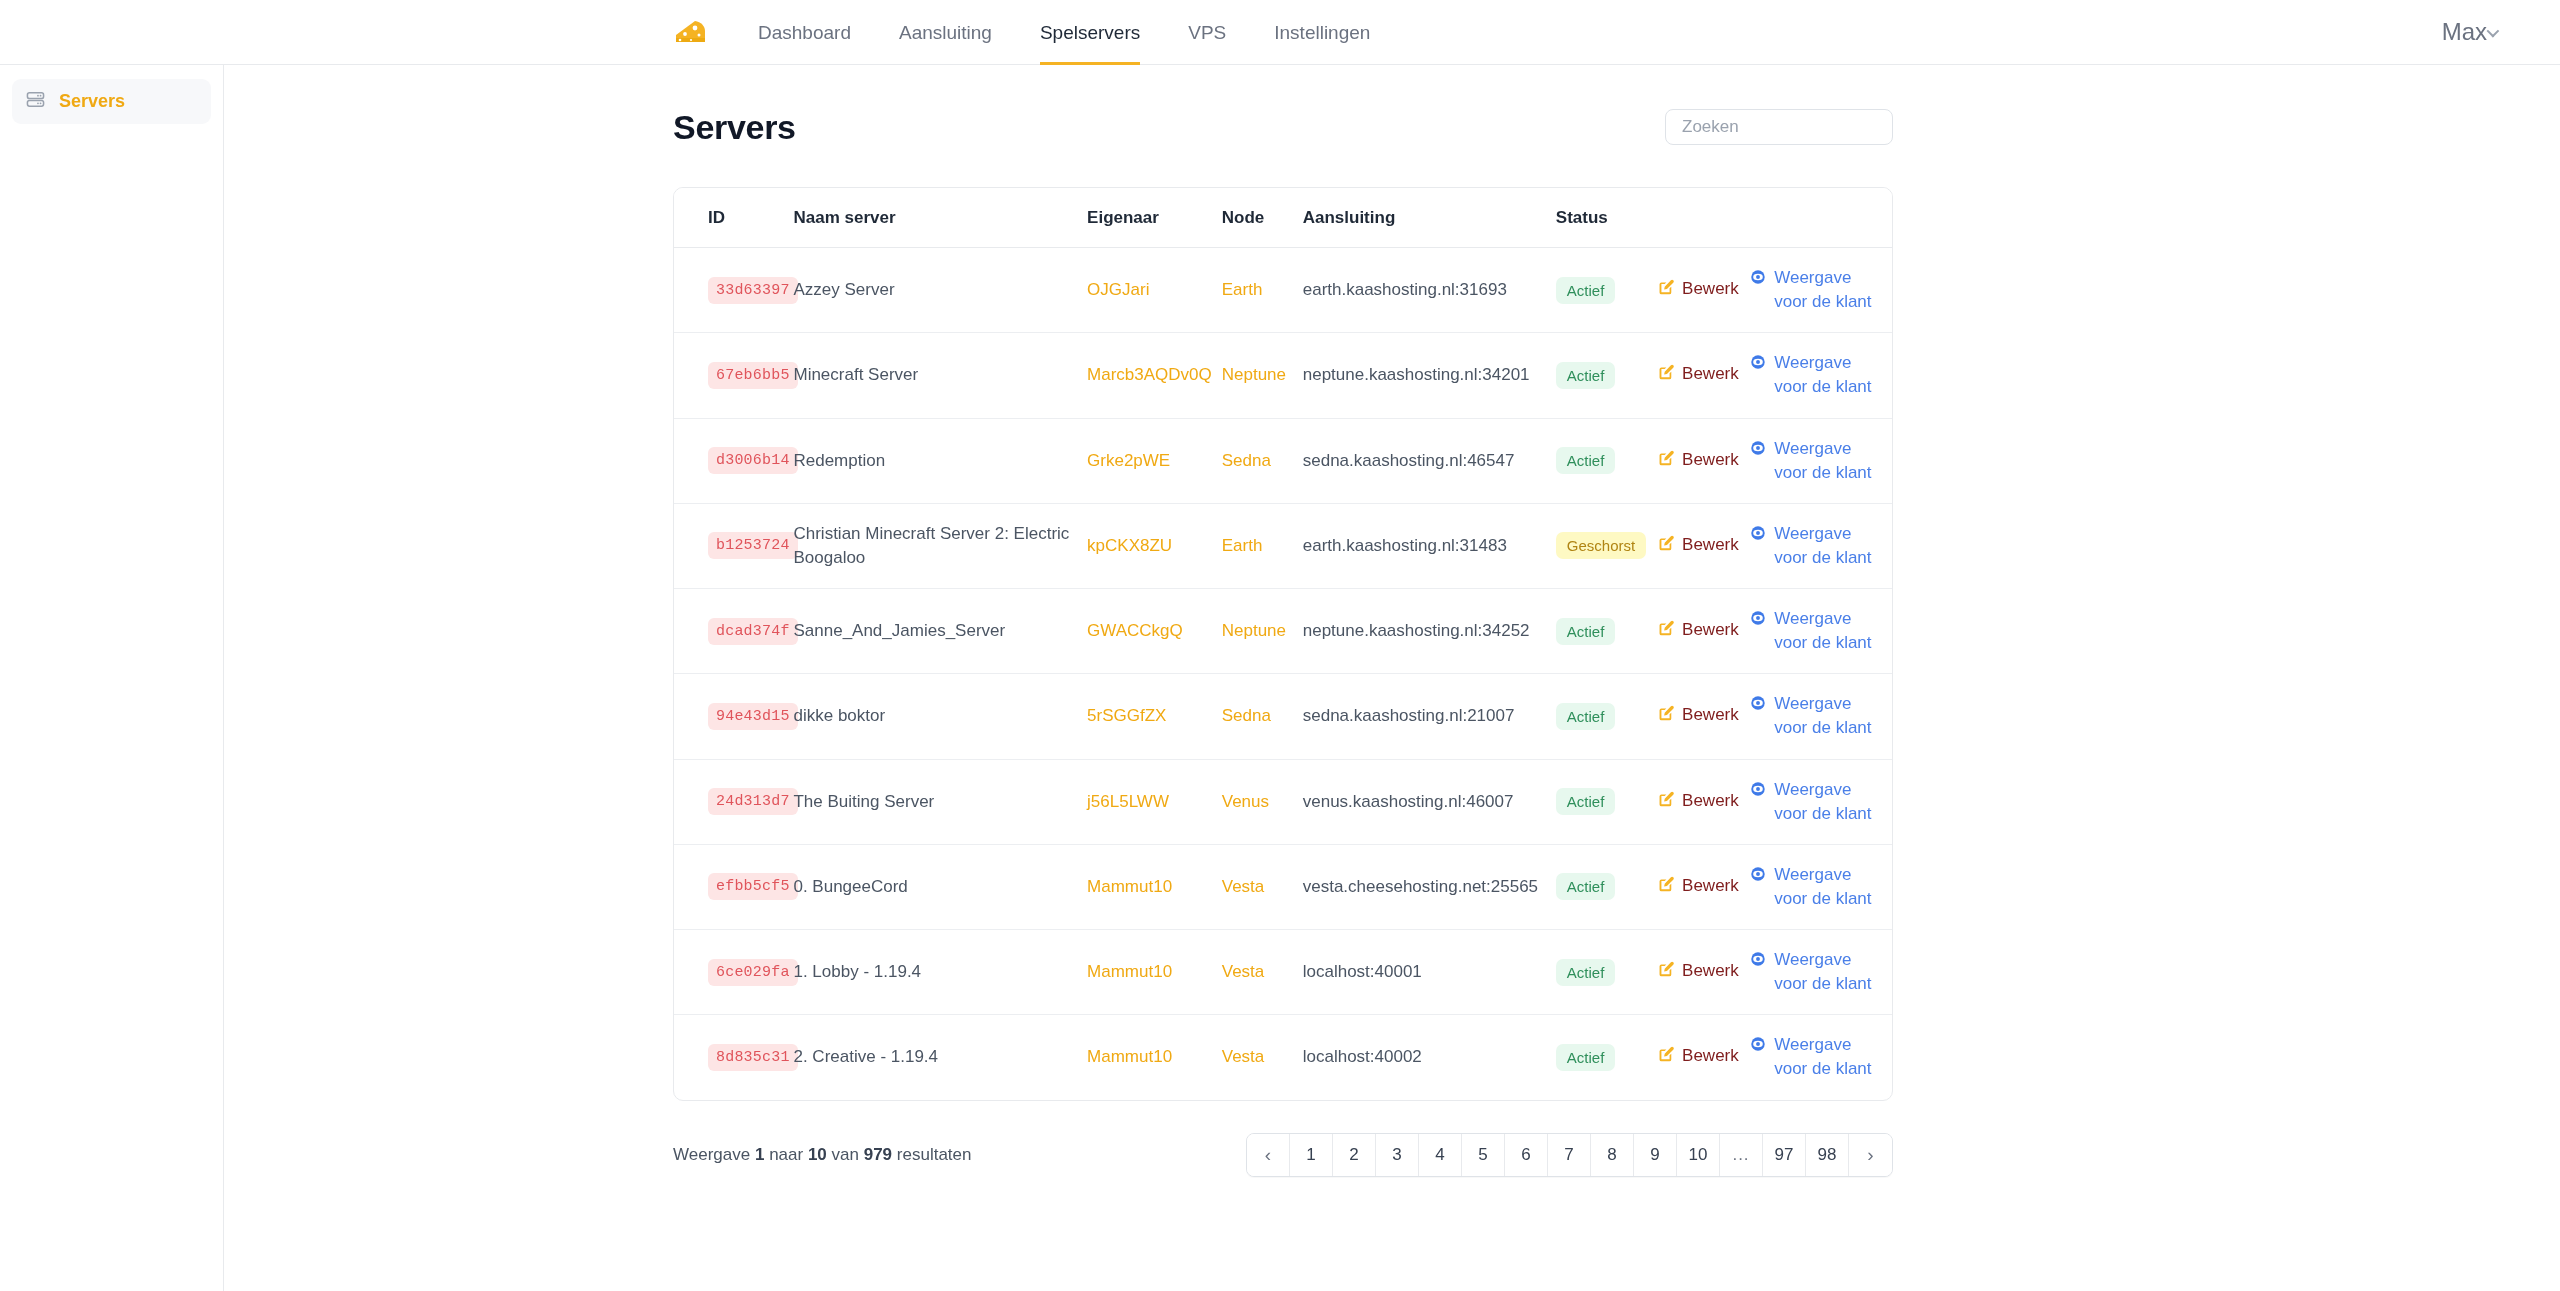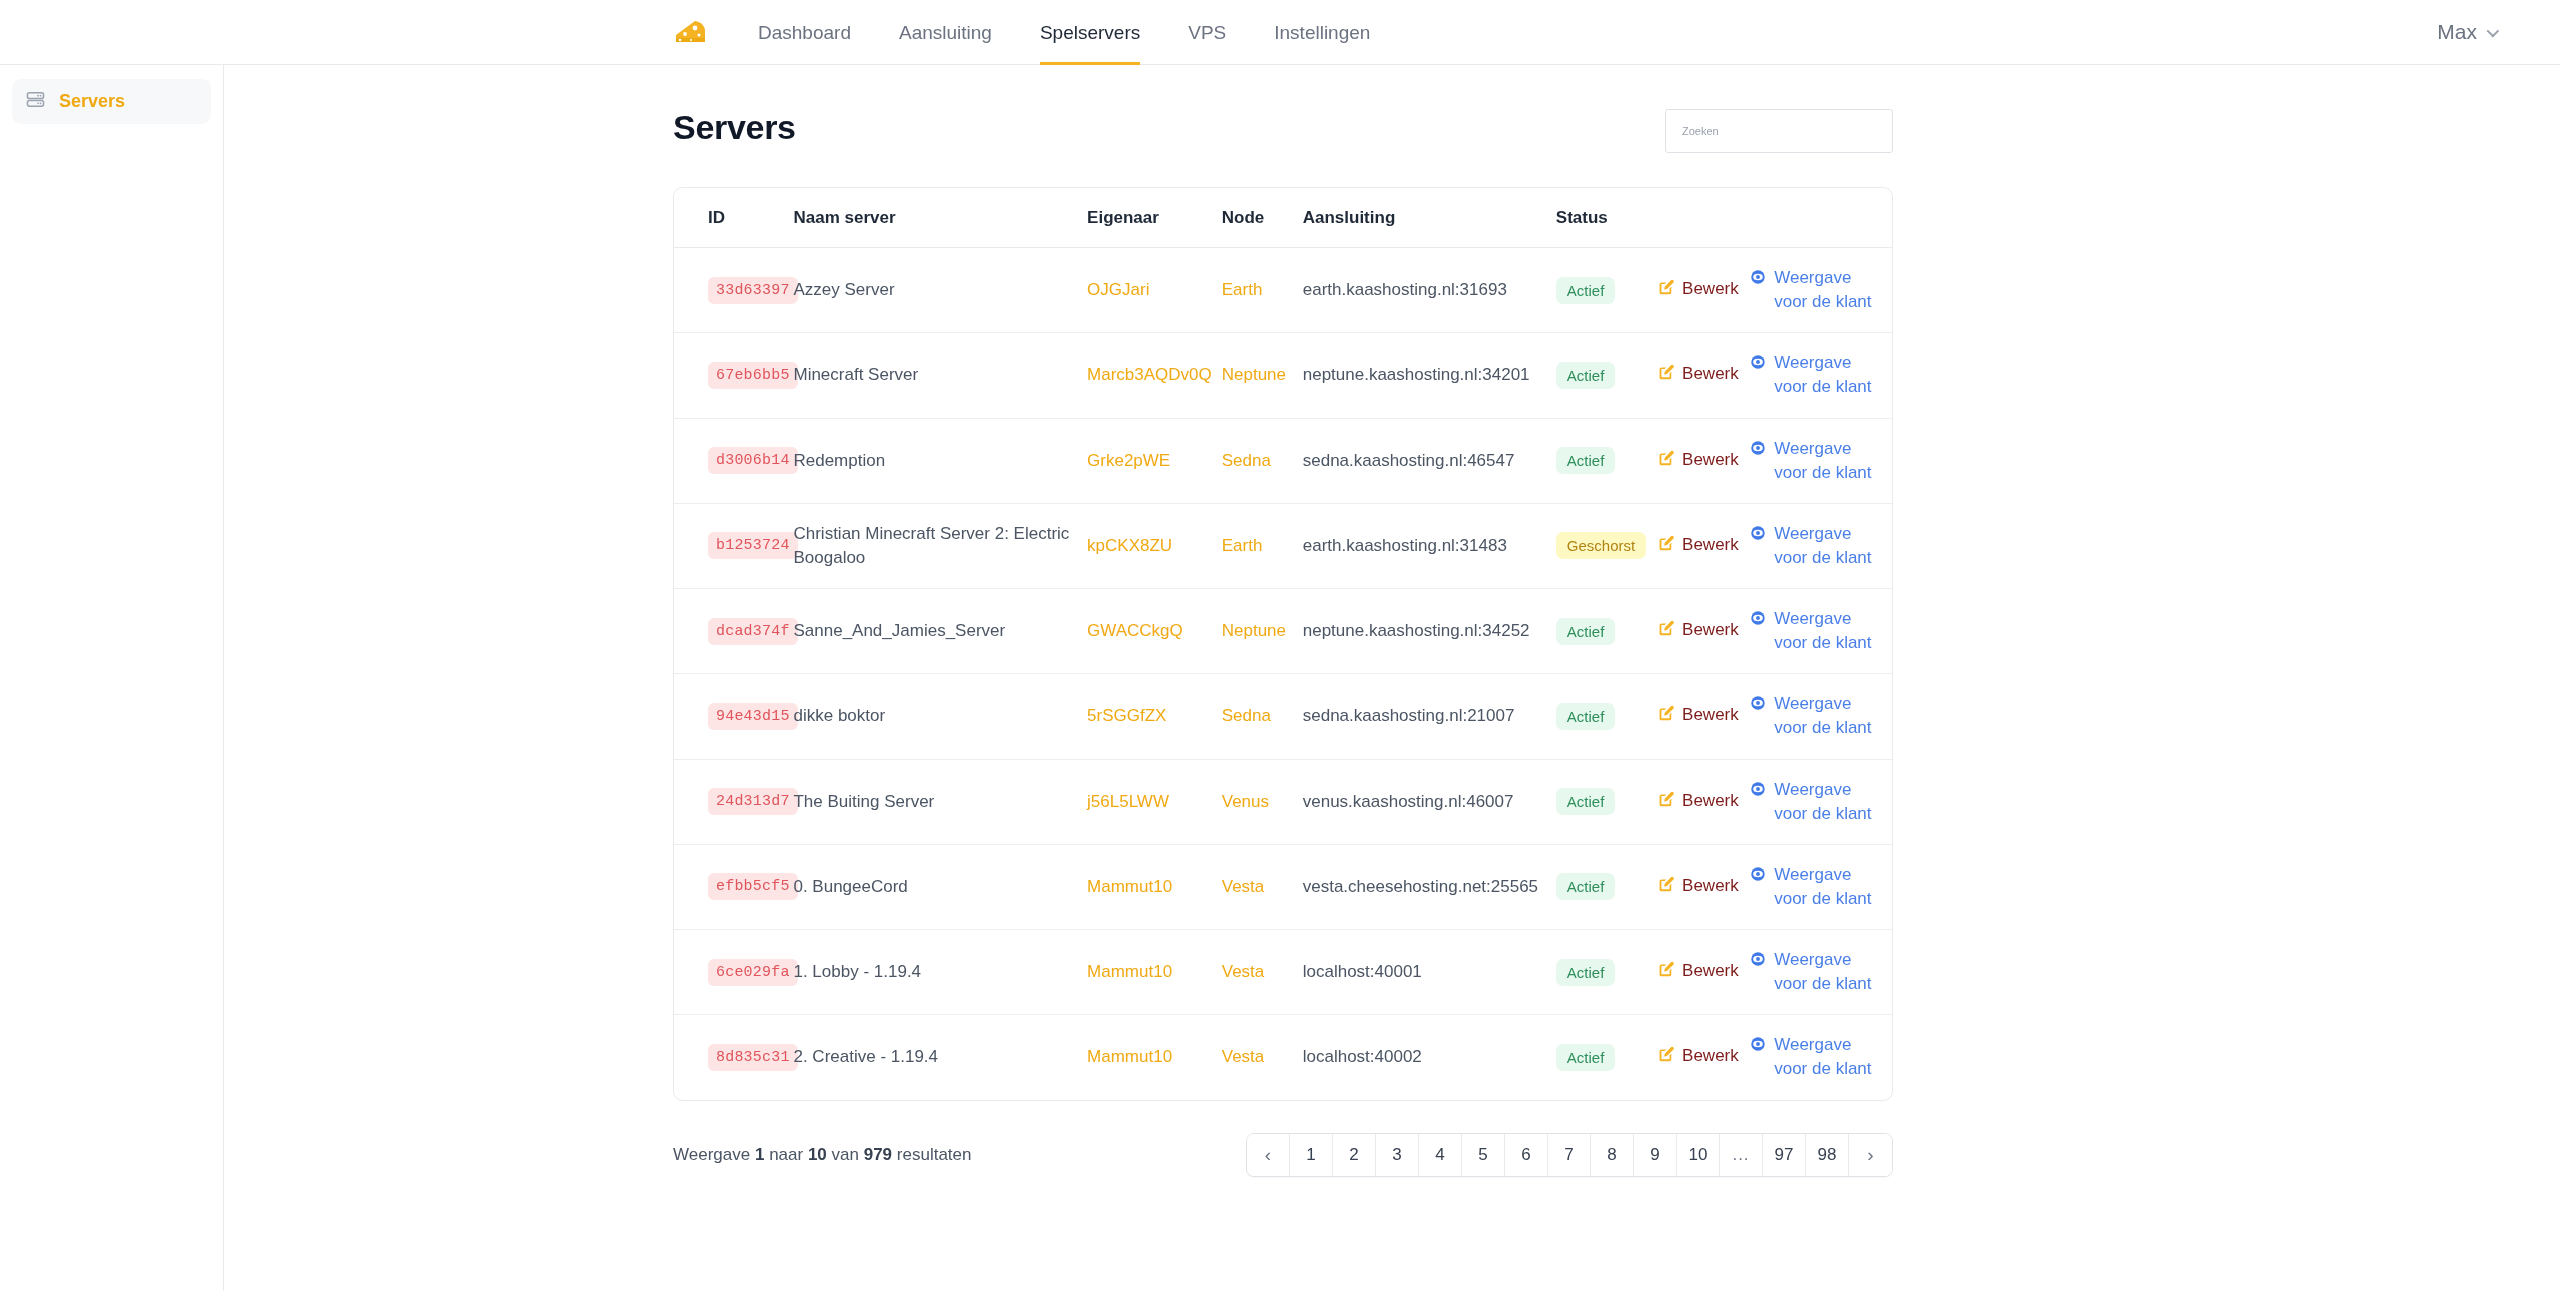--- a/index.html
+++ b/index.html
@@ -58,22 +58,21 @@
     left: 24px; right: 24px;
     bottom: 0;
     height: 3px;
     background: #f5b323;
   }
   .user-menu {
     position: absolute;
     right: 64px;
     display: flex;
     align-items: center;
-    gap: 10px;
-    font-size: 21px;
+    font-size: 24px;
     color: #6b7280;
     cursor: pointer;
   }
   .chev {
     display: inline-block;
     width: 9px; height: 9px;
     border-right: 2px solid #9aa2ae;
     border-bottom: 2px solid #9aa2ae;
     transform: rotate(45deg) translateY(-2px);
   }
@@ -125,25 +124,25 @@
   .page-title {
     font-size: 34px;
     font-weight: bold;
     color: #111827;
     letter-spacing: -0.3px;
     margin: 0;
     line-height: 44px;
   }
   .search-box {
     width: 228px;
-    height: 44px;
+    height: 36px;
     border: 1px solid #dfe3e8;
-    border-radius: 3px;
+    border-radius: 8px;
     padding: 0 16px;
-    font-size: 11px;
+    font-size: 17px;
     color: #374151;
     font-family: "Liberation Sans", sans-serif;
     outline: none;
     background: #fff;
     margin-top: 4px;
   }
   .search-box::placeholder { color: #9aa2ae; }
 
   
   .card {

